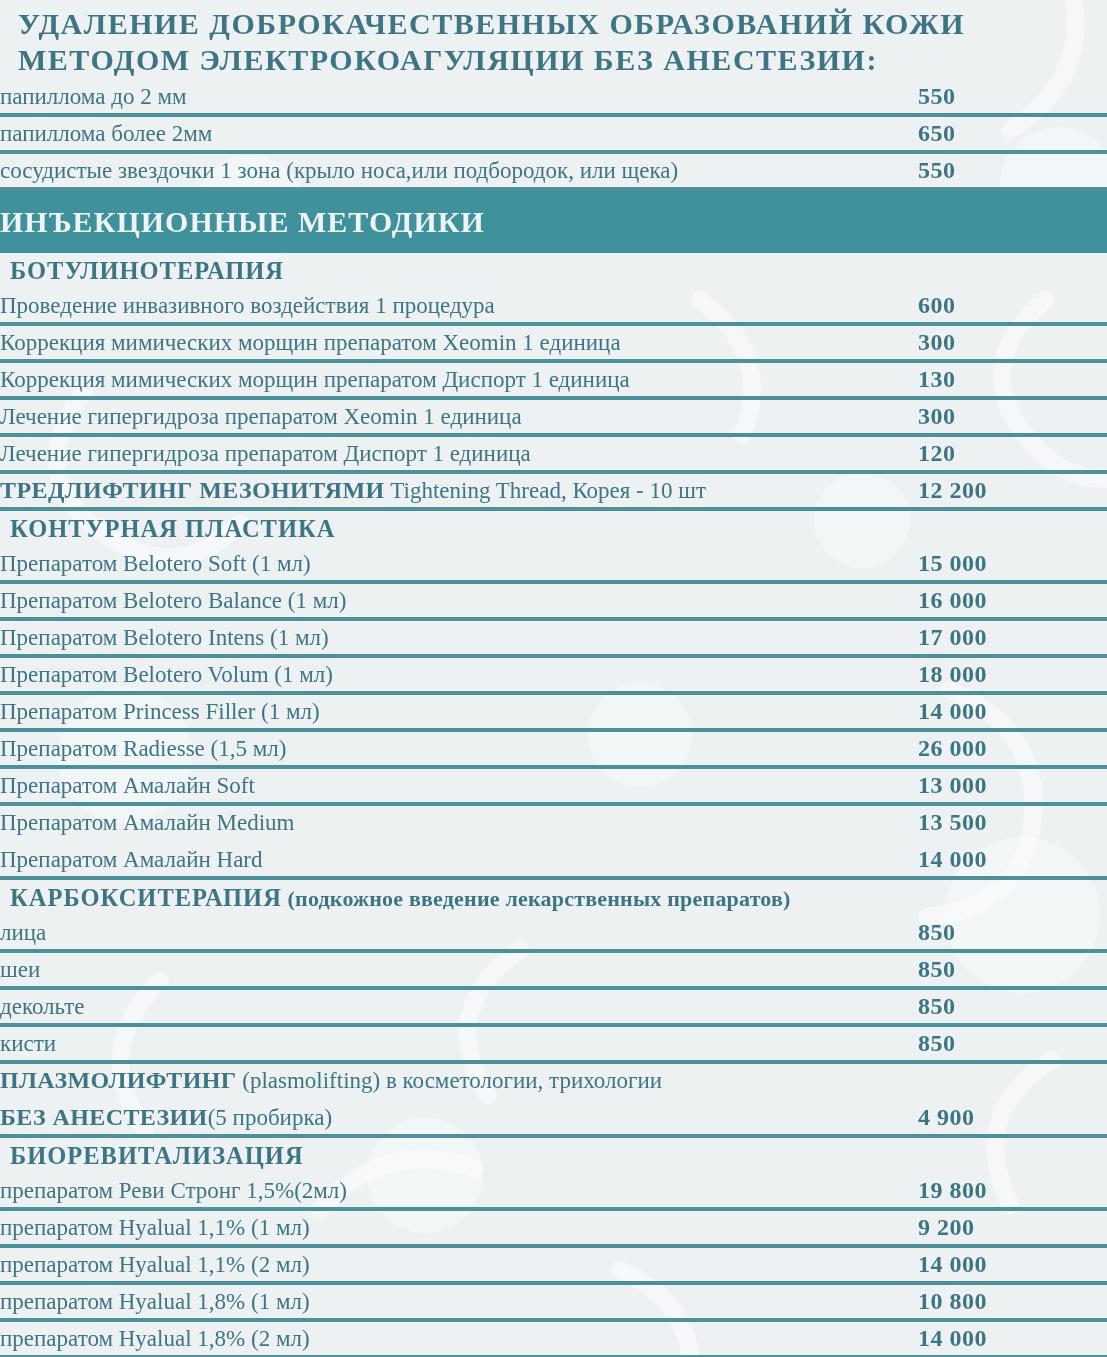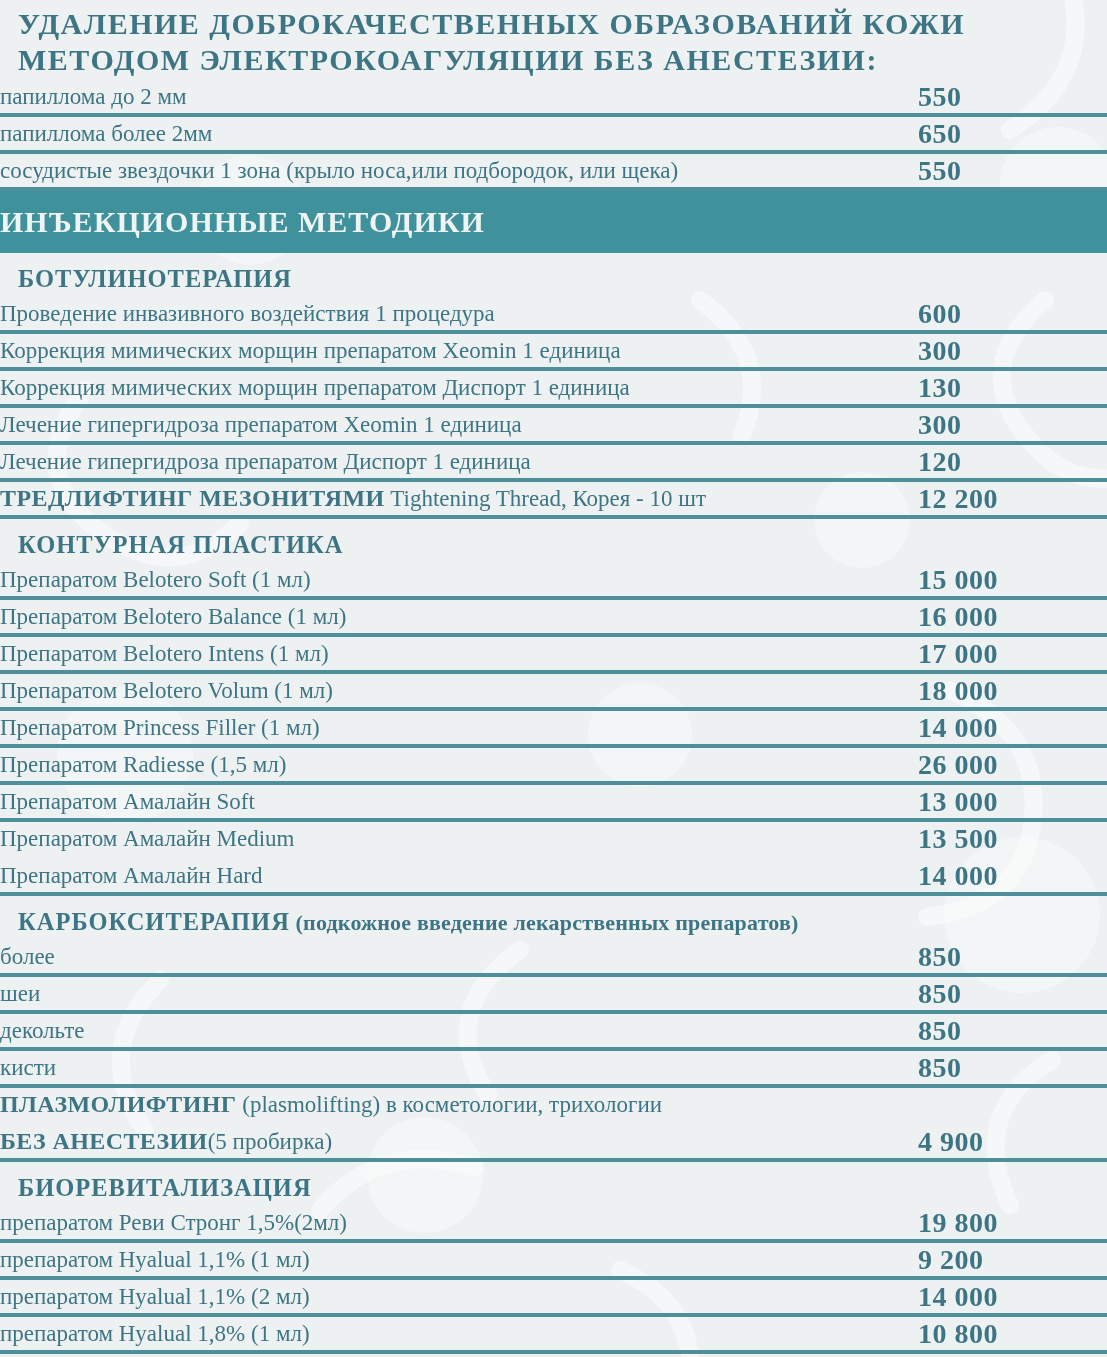--- a/index.html
+++ b/index.html
@@ -29,28 +29,28 @@
   .item-row{
     display:flex;align-items:center;
     height:37px;
     border-bottom:4px solid var(--divider);
     font-family:Liberation Serif, serif;
   }
   .item-row.no-divider{border-bottom-color:transparent;gap:16px;}
   .item-row .label{flex:1 1 auto;white-space:nowrap;overflow:hidden;}
   .item-row .price{
     flex:0 0 189px;text-align:left;
-    font-size:28px;font-weight:700;letter-spacing:0.5px;
+    font-size:24px;font-weight:700;letter-spacing:0.5px;
   }
   .label .r{font-size:23px;font-weight:400;}
   .label .b{font-size:24px;font-weight:700;letter-spacing:0.4px;}
 
   .section-row{
     display:flex;align-items:center;
-    height:36px;padding-left:18px;white-space:nowrap;overflow:hidden;margin-top:8px;
+    height:36px;padding-left:10px;white-space:nowrap;overflow:hidden;
   }
   .section-row .b{font-size:24.5px;font-weight:700;letter-spacing:1px;}
   .section-row .r{font-size:22px;font-weight:700;letter-spacing:0.2px;}
 
   .banner{
     height:62px;display:flex;align-items:center;
     background:var(--banner-bg);
   }
   .banner-label{
     color:var(--banner-text);
@@ -170,21 +170,21 @@
     <span class="price">13 500</span>
   </div>
         <div class="item-row">
     <span class="label"><span class="r">Препаратом Амалайн Hard</span></span>
     <span class="price">14 000</span>
   </div>
         <div class="section-row">
     <span class="label"><span class="b">КАРБОКСИТЕРАПИЯ</span><span class="r"> (подкожное введение лекарственных препаратов)</span></span>
   </div>
         <div class="item-row">
-    <span class="label"><span class="r">более</span></span>
+    <span class="label"><span class="r">лица</span></span>
     <span class="price">850</span>
   </div>
         <div class="item-row">
     <span class="label"><span class="r">шеи</span></span>
     <span class="price">850</span>
   </div>
         <div class="item-row">
     <span class="label"><span class="r">декольте</span></span>
     <span class="price">850</span>
   </div>

